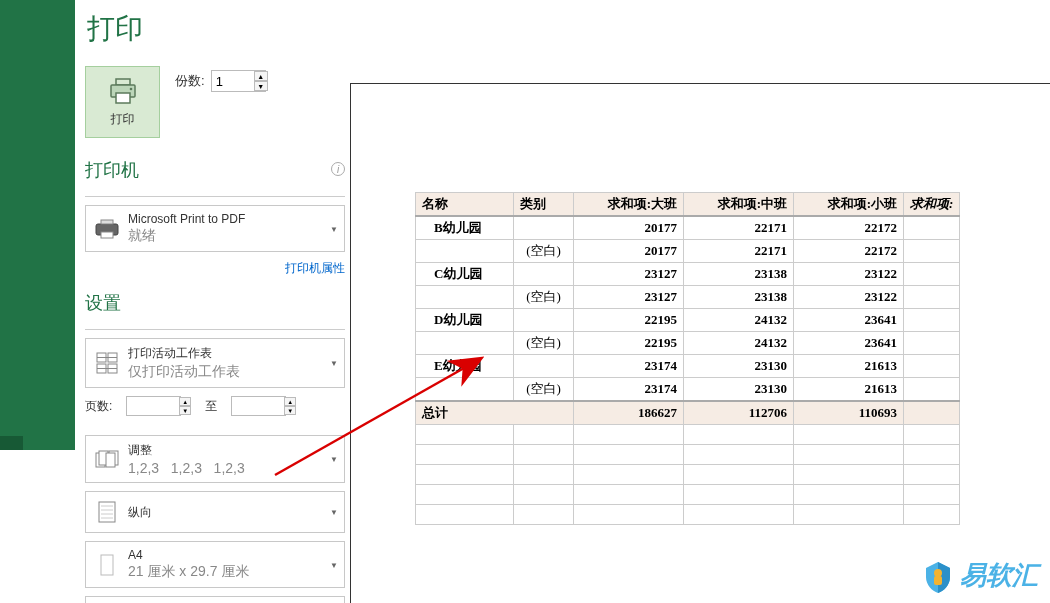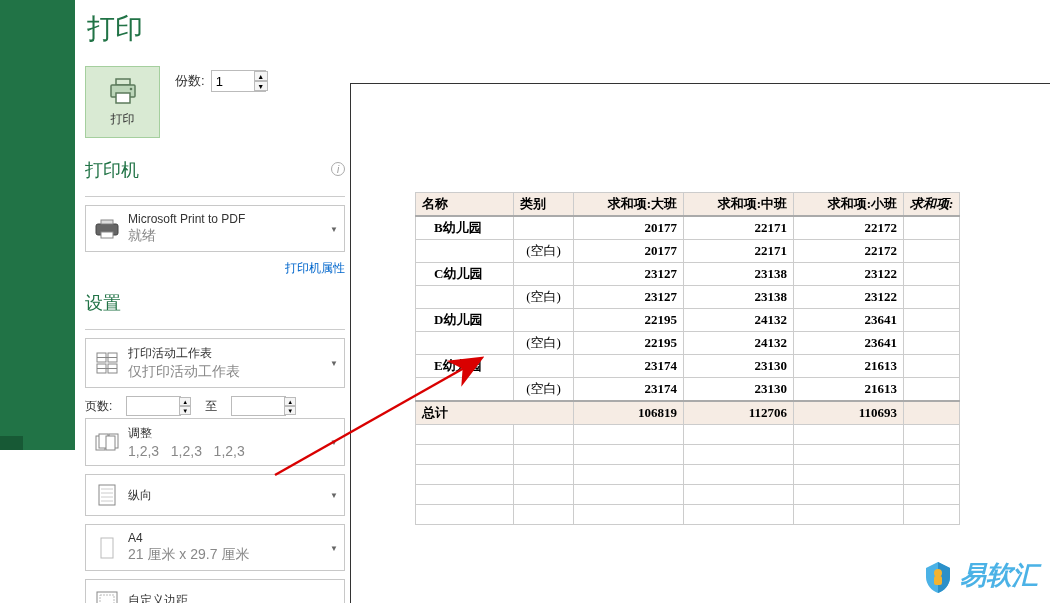--- a/index.html
+++ b/index.html
@@ -156,21 +156,21 @@
     }
     .printer-props a {
       color: #0066cc;
       font-size: 12px;
       text-decoration: none;
     }
     .page-range-row {
       display: flex;
       align-items: center;
       gap: 14px;
-      margin-bottom: 2px;
+      margin-bottom: 19px;
     }
     .page-range-row .lbl { font-size: 12px; color: #333; }
     .page-range-row .page-input {
       width: 55px; height: 20px;
       border: 1px solid #bbb;
       padding: 0 3px;
     }
     .mini-spin {
       display: inline-flex;
       flex-direction: column;
@@ -472,21 +472,21 @@
         <tr>
           <td class="name"></td>
           <td class="blank">(空白)</td>
           <td class="num">23174</td>
           <td class="num">23130</td>
           <td class="num">21613</td>
           <td></td>
         </tr>
         <tr class="total-row">
           <td colspan="2">总计</td>
-          <td class="num">106819</td>
+          <td class="num">186627</td>
           <td class="num">112706</td>
           <td class="num">110693</td>
           <td></td>
         </tr>
         <tr>
           <td class="empty-cell"></td>
           <td></td>
           <td></td>
           <td></td>
           <td></td>

